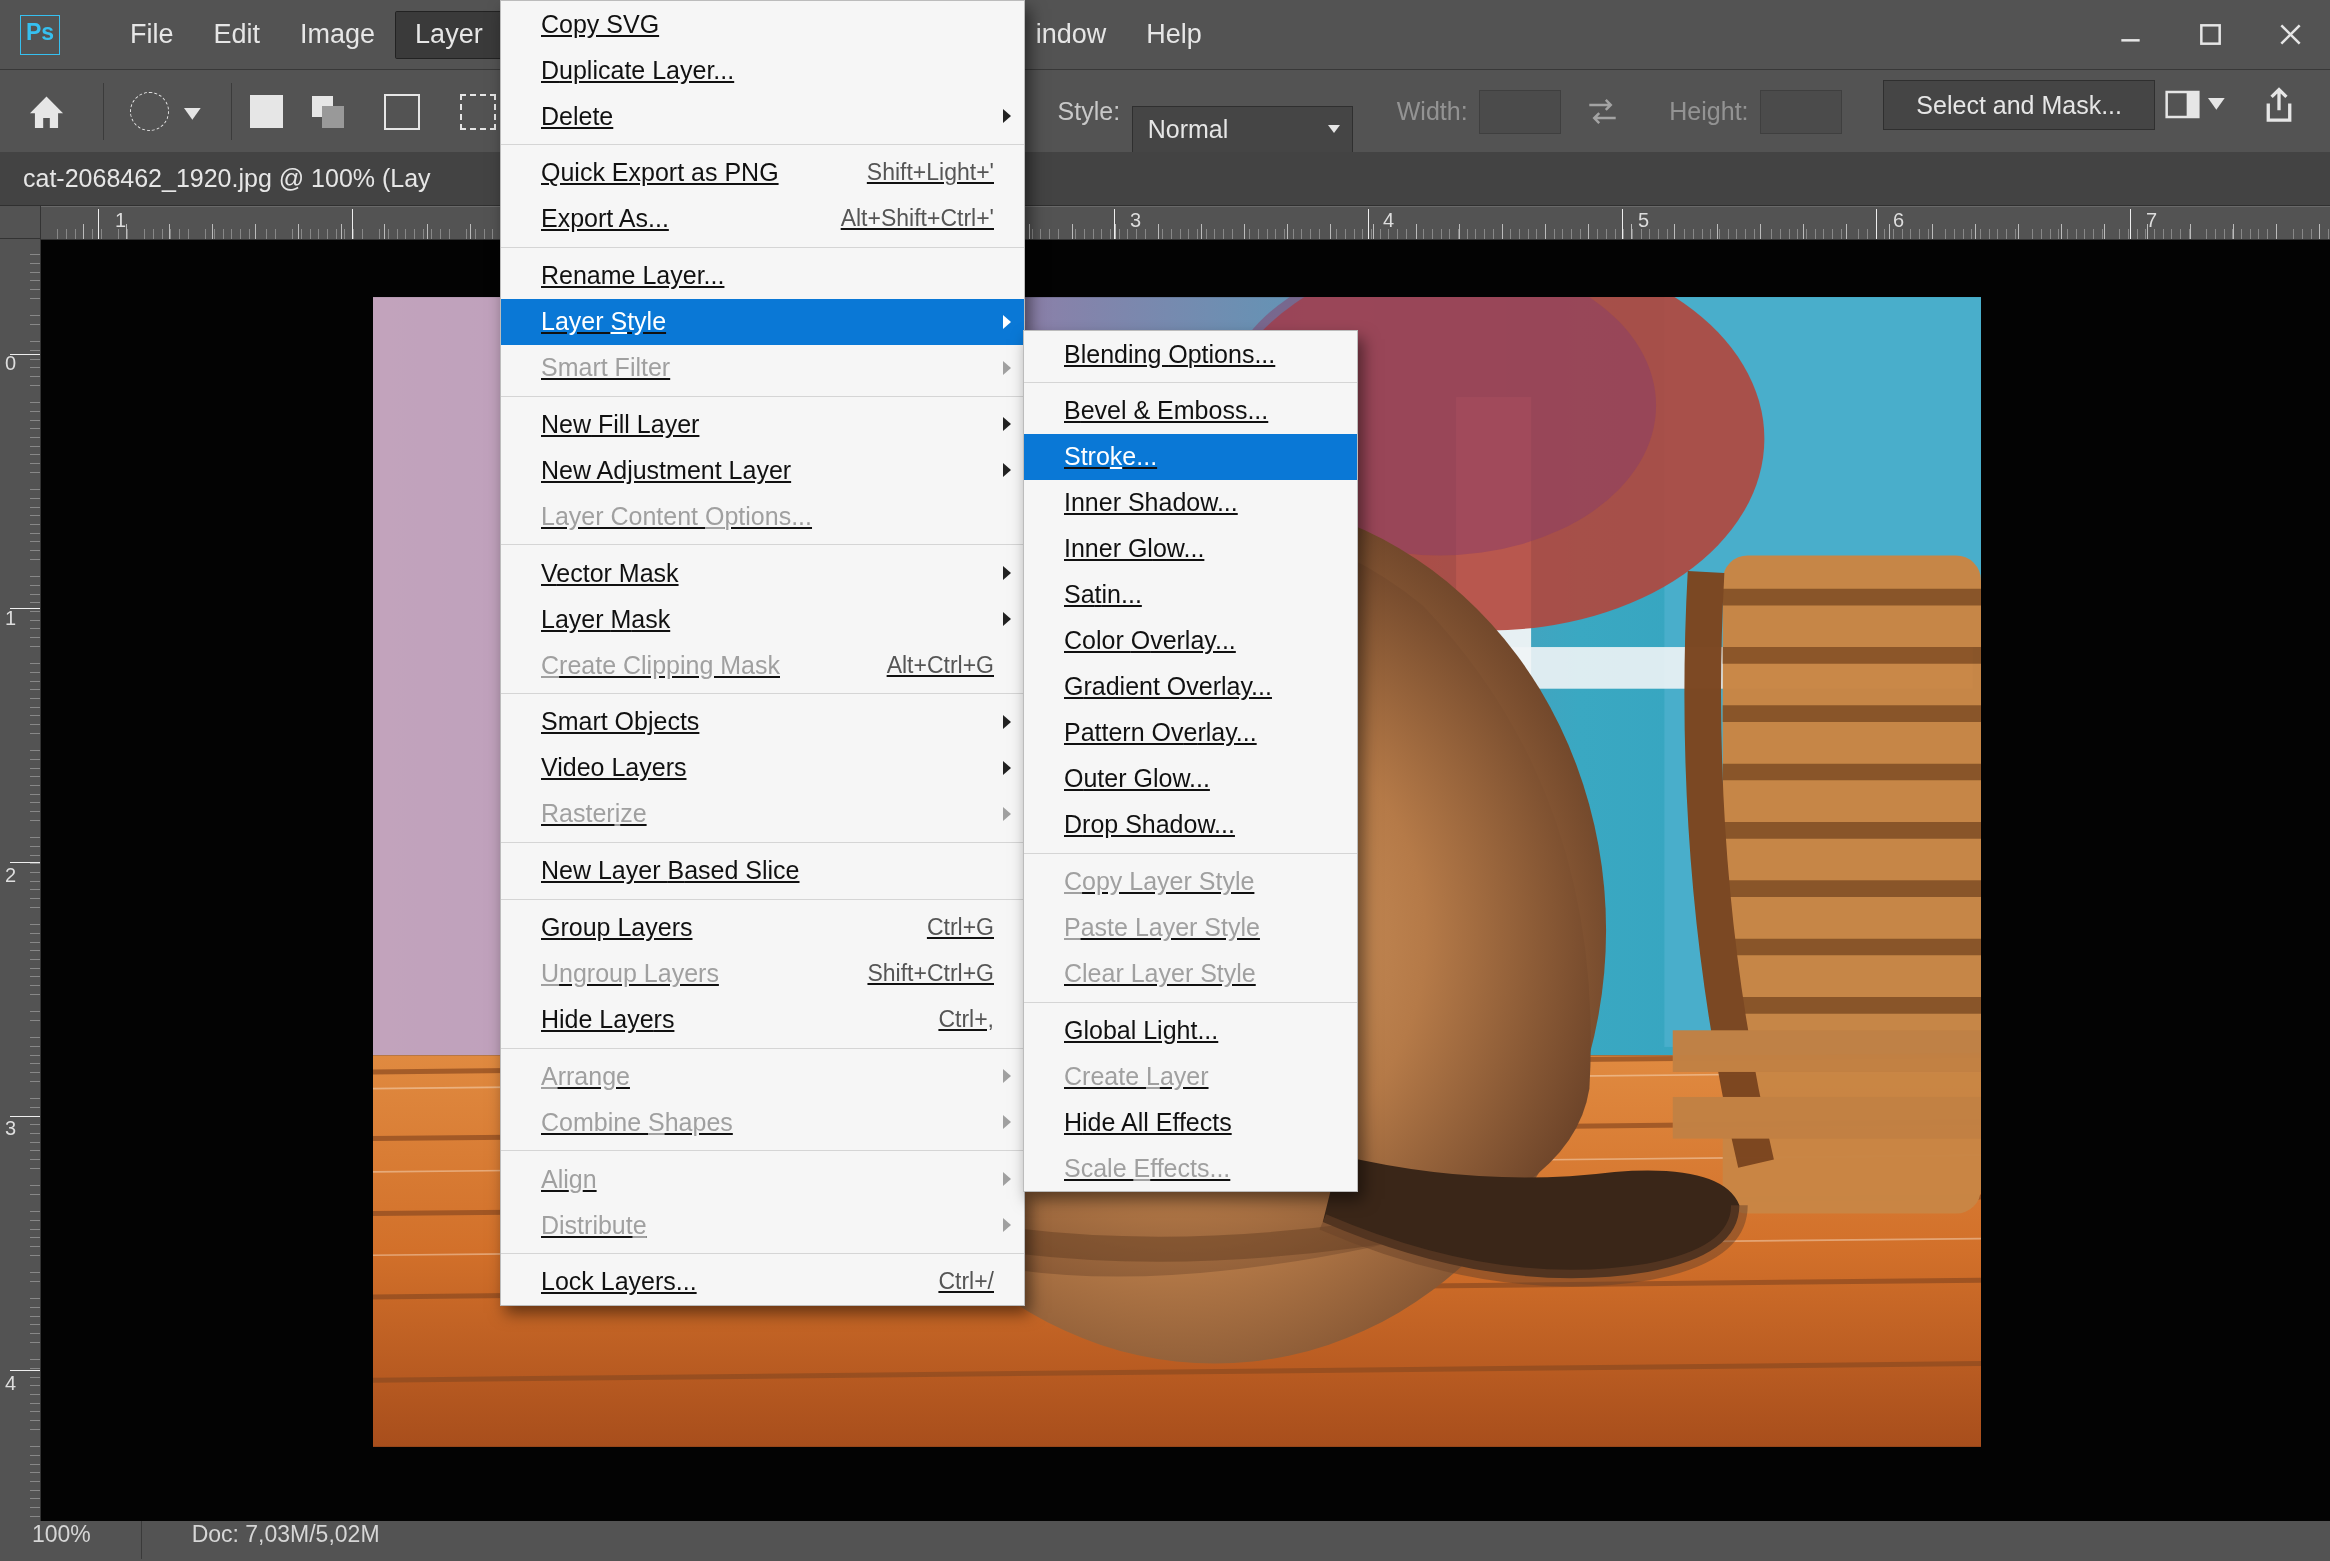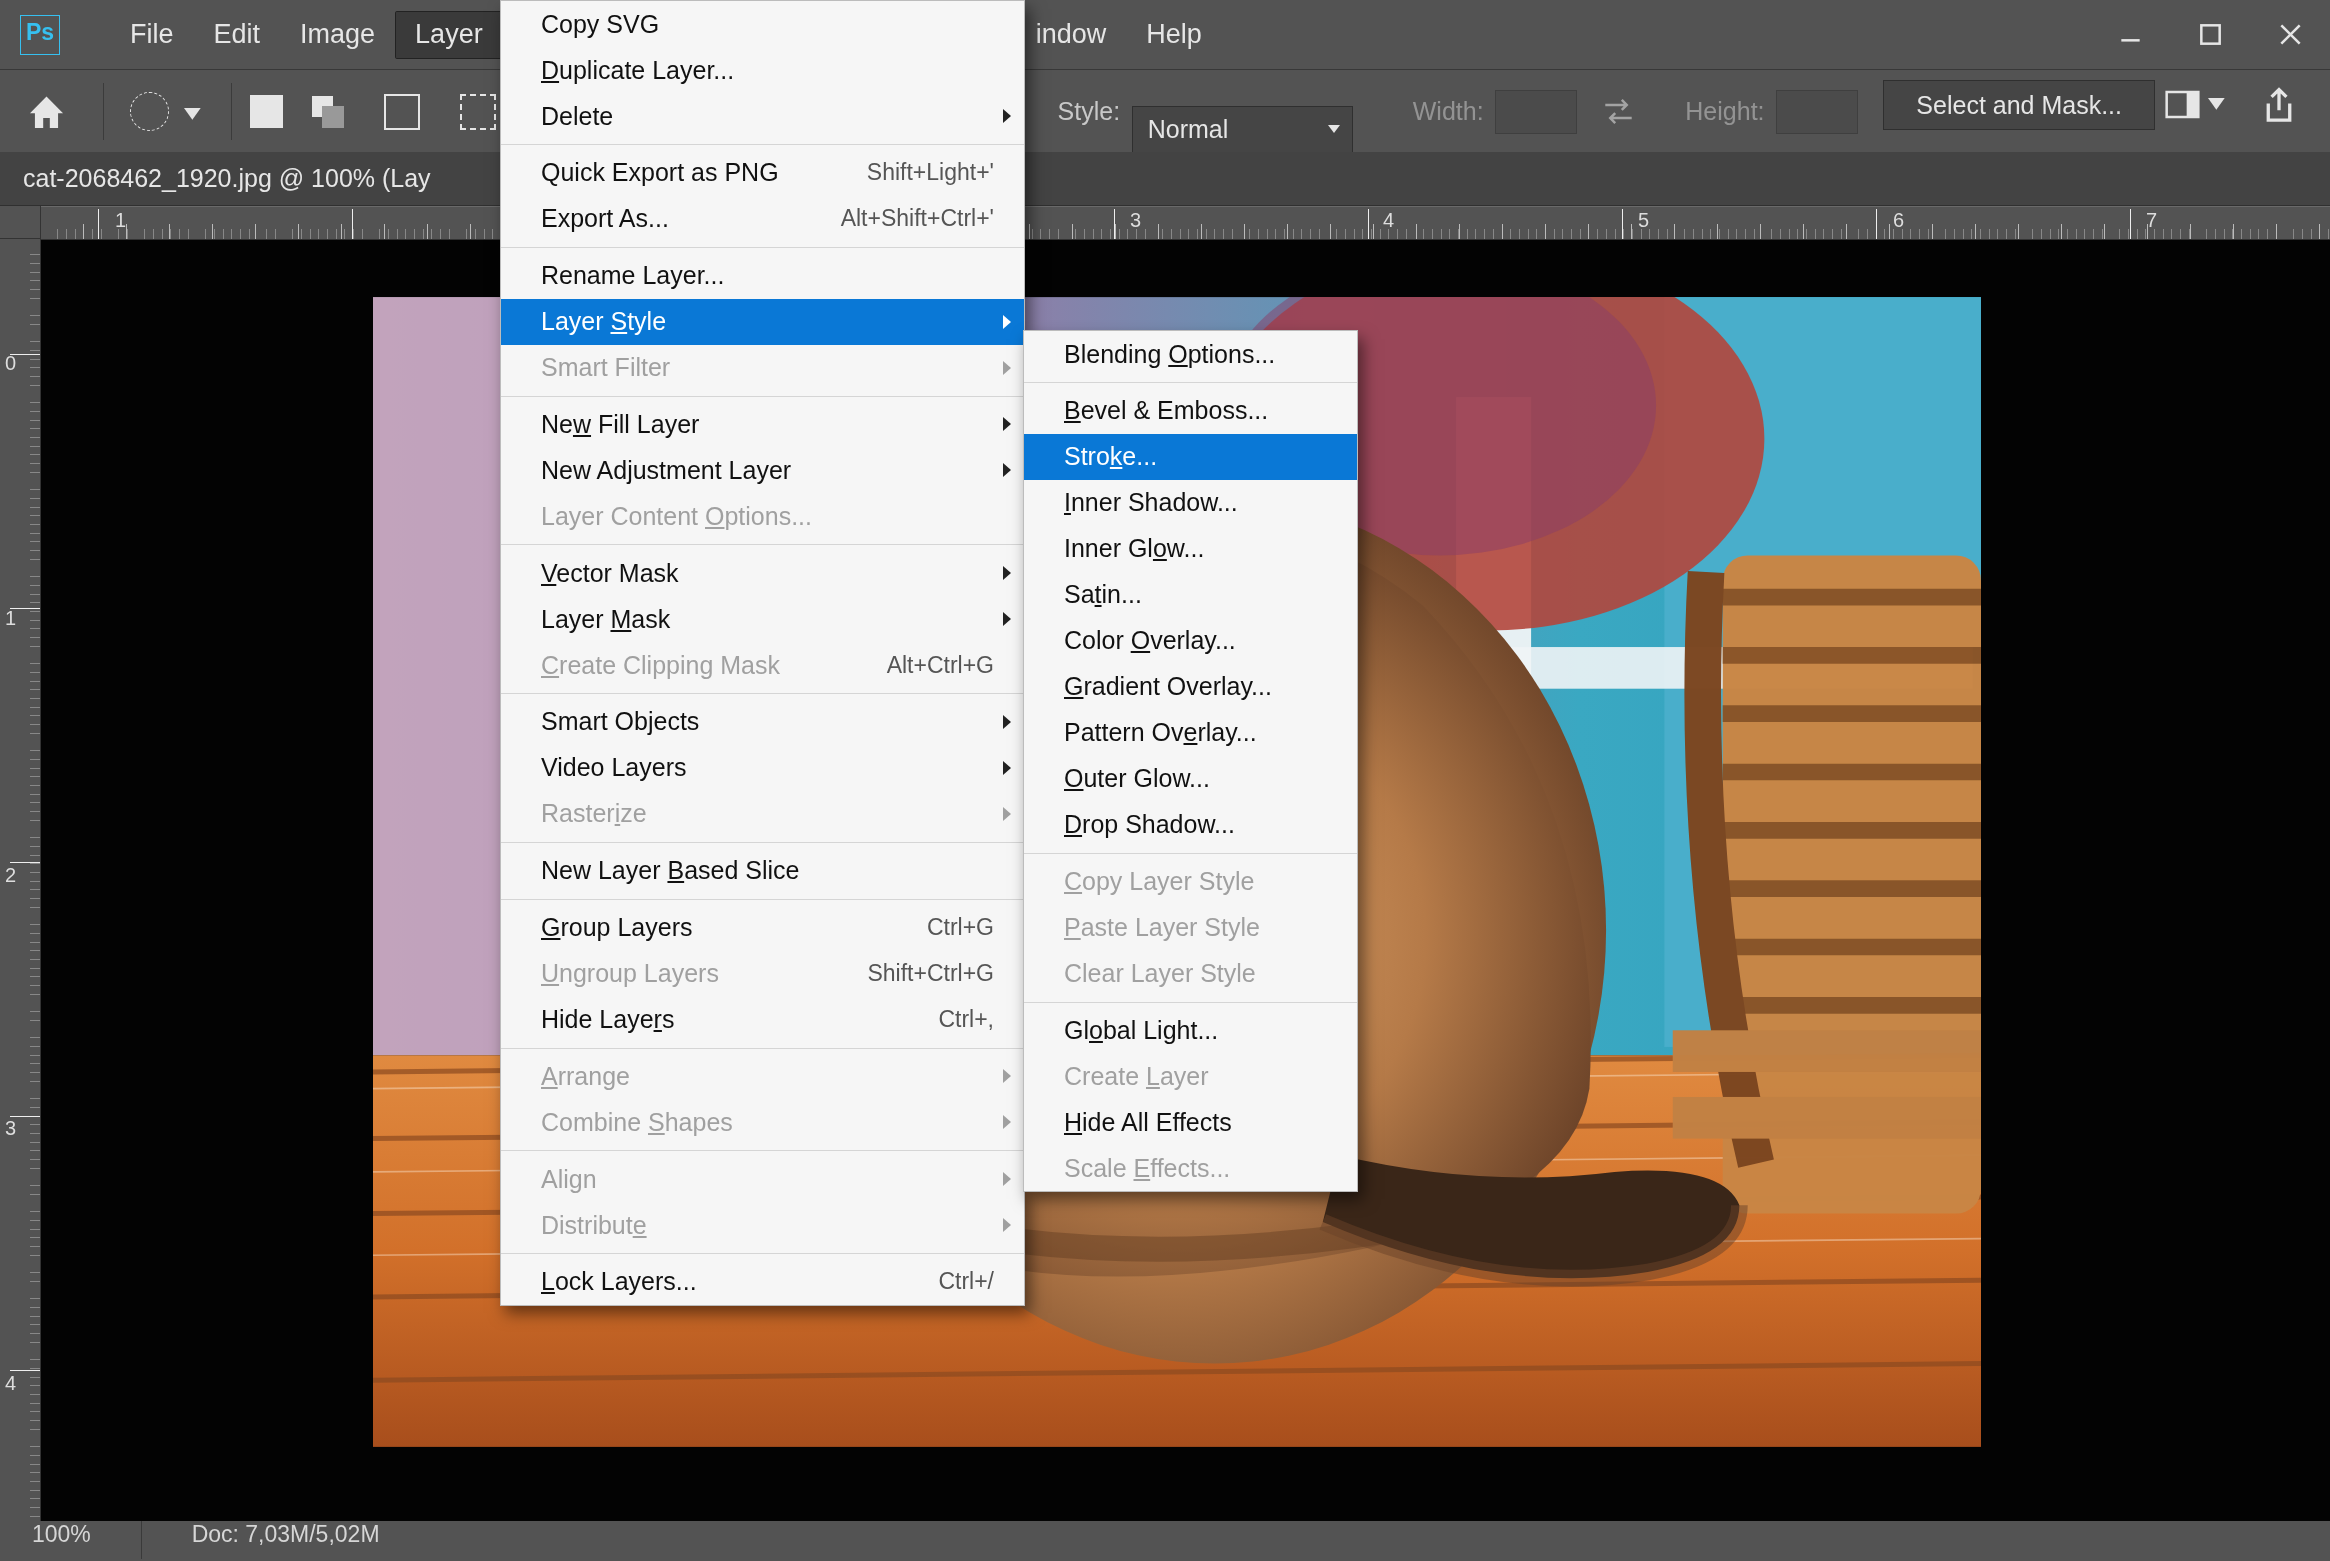--- a/index.html
+++ b/index.html
@@ -32,21 +32,21 @@
   .panel-ic{position:absolute;right:105px;top:16.7px;display:flex;align-items:center;}
   .share-ic{position:absolute;right:32px;top:16.7px;}
   .doc-tab{position:absolute;left:0;top:152px;right:0;height:53px;background:#434343;color:#e6e6e6;display:flex;align-items:center;font-size:25px;padding-left:23px;border-bottom:0.8px solid #303030;}
   .ruler-h{position:absolute;left:40px;top:206px;right:0;height:32px;background:#535353;border-top:0.8px solid #696969;border-bottom:0.8px solid #333;overflow:hidden;z-index:1;}
   .ruler-v{position:absolute;left:0;top:237px;width:40px;bottom:40px;background:#535353;border-right:0.8px solid #333;z-index:1;}
   .ruler-c{position:absolute;left:0;top:206px;width:40px;height:32px;background:#535353;border-right:0.8px solid #333;border-bottom:0.8px solid #333;z-index:2;}
   .canvas-area{position:absolute;left:40px;top:237px;right:0;bottom:40px;background:#030303;}
   .image{position:absolute;left:333px;top:60px;width:1608px;height:1150px;overflow:hidden;}
   .statusbar{position:absolute;left:0;bottom:0;right:0;height:40px;background:#535353;color:#d6d6d6;font-size:23px;display:flex;align-items:flex-start;padding-left:32px;}
   .statusbar .sep{width:0.8px;height:38px;background:#3a3a3a;margin:0 50px;}
-  .dropdown{position:absolute;background:#f6f6f6;border:0.8px solid #bcbcbc;box-shadow:5px 8.3px 15px rgba(0,0,0,.5);color:#111;font-size:25px;z-index:20;}
+  .dropdown{position:absolute;background:#f6f6f6;border:0.8px solid #bcbcbc;box-shadow:5px 8.3px 15px rgba(0,0,0,.5);color:#111;font-size:25px;z-index:20;text-decoration:underline;}
   .dropdown.main{left:500px;top:0;width:523px;}
   .dropdown.sub{left:1023px;top:330px;width:333px;}
   .dropdown .row{height:46px;display:flex;align-items:center;padding:0 30px 0 40px;position:relative;white-space:nowrap;}
   .dropdown .row.hi{background:#0a78d6;color:#fff;}
   .dropdown .row.dis{color:#a0a0a0;}
   .dropdown .sepline{height:0.8px;background:#d5d5d5;margin:5px 0;}
   .dropdown .sc{margin-left:auto;color:#555;font-size:23px;}
   .dropdown .arrow{position:absolute;right:13.3px;top:50%;transform:translateY(-50%);width:0;height:0;border-top:7.5px solid transparent;border-bottom:7.5px solid transparent;border-left:8.3px solid #222;}
   .dropdown .row.hi .arrow{border-left-color:#fff;}
   .dropdown .row.dis .arrow{border-left-color:#a0a0a0;}
@@ -109,21 +109,21 @@
   <div class="divider"></div>
   <div class="shape-box"></div>
   <div class="shape-box2"></div>
   <div class="sq-ic"></div>
   <div class="sq-ic dashed"></div>
   <div style="width:517px"></div>
   <label>Style:</label>
   <div class="select">
       <span>Normal</span>
     </div>
-  <label class="dim" style="margin-left:60px">Width:</label>
+  <label class="dim" style="margin-left:44px">Width:</label>
   <div class="numfield dim"></div>
   <div class="swap-ic dim">
     <svg width="33" height="33" viewBox="0 0 40 40">
         <path d="M4 12 L30 12 M24 6 L30 12 L24 18 M36 28 L10 28 M16 22 L10 28 L16 34" stroke="#e6e6e6" stroke-width="3" fill="none"></path>
       </svg>
   </div>
   <label class="dim">Height:</label>
   <div class="numfield dim"></div>
 
   <div class="selmask-btn">Select and Mask...</div>

